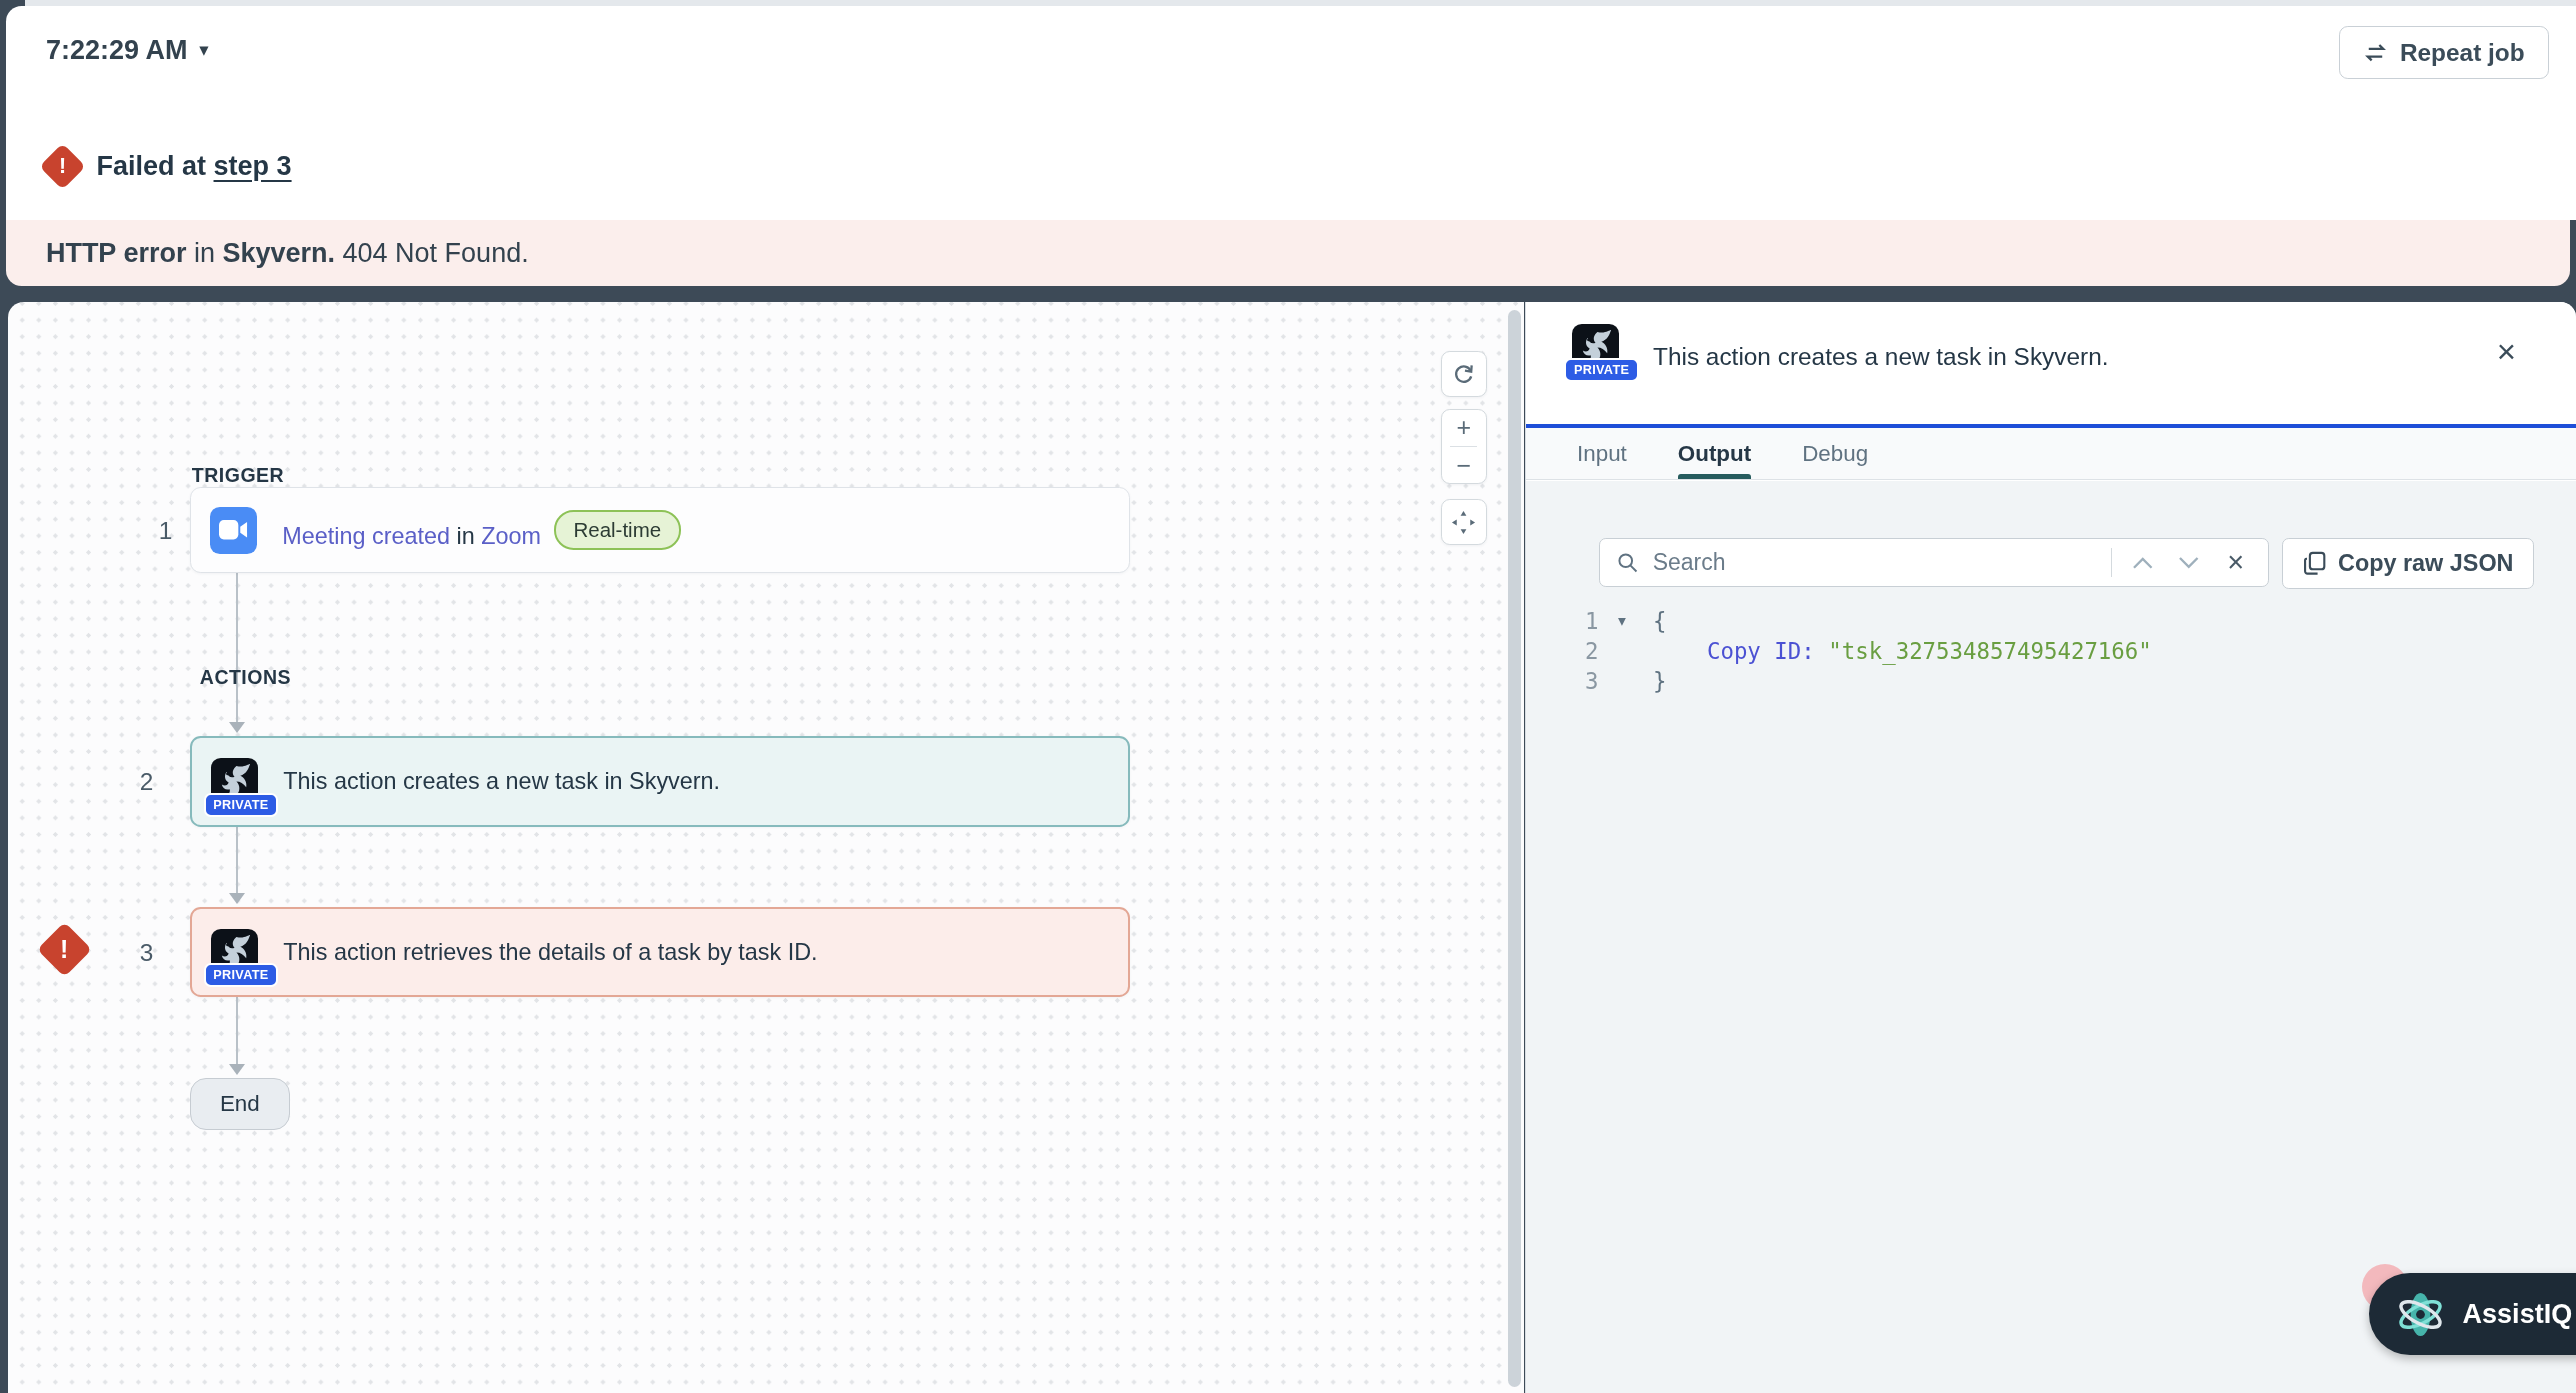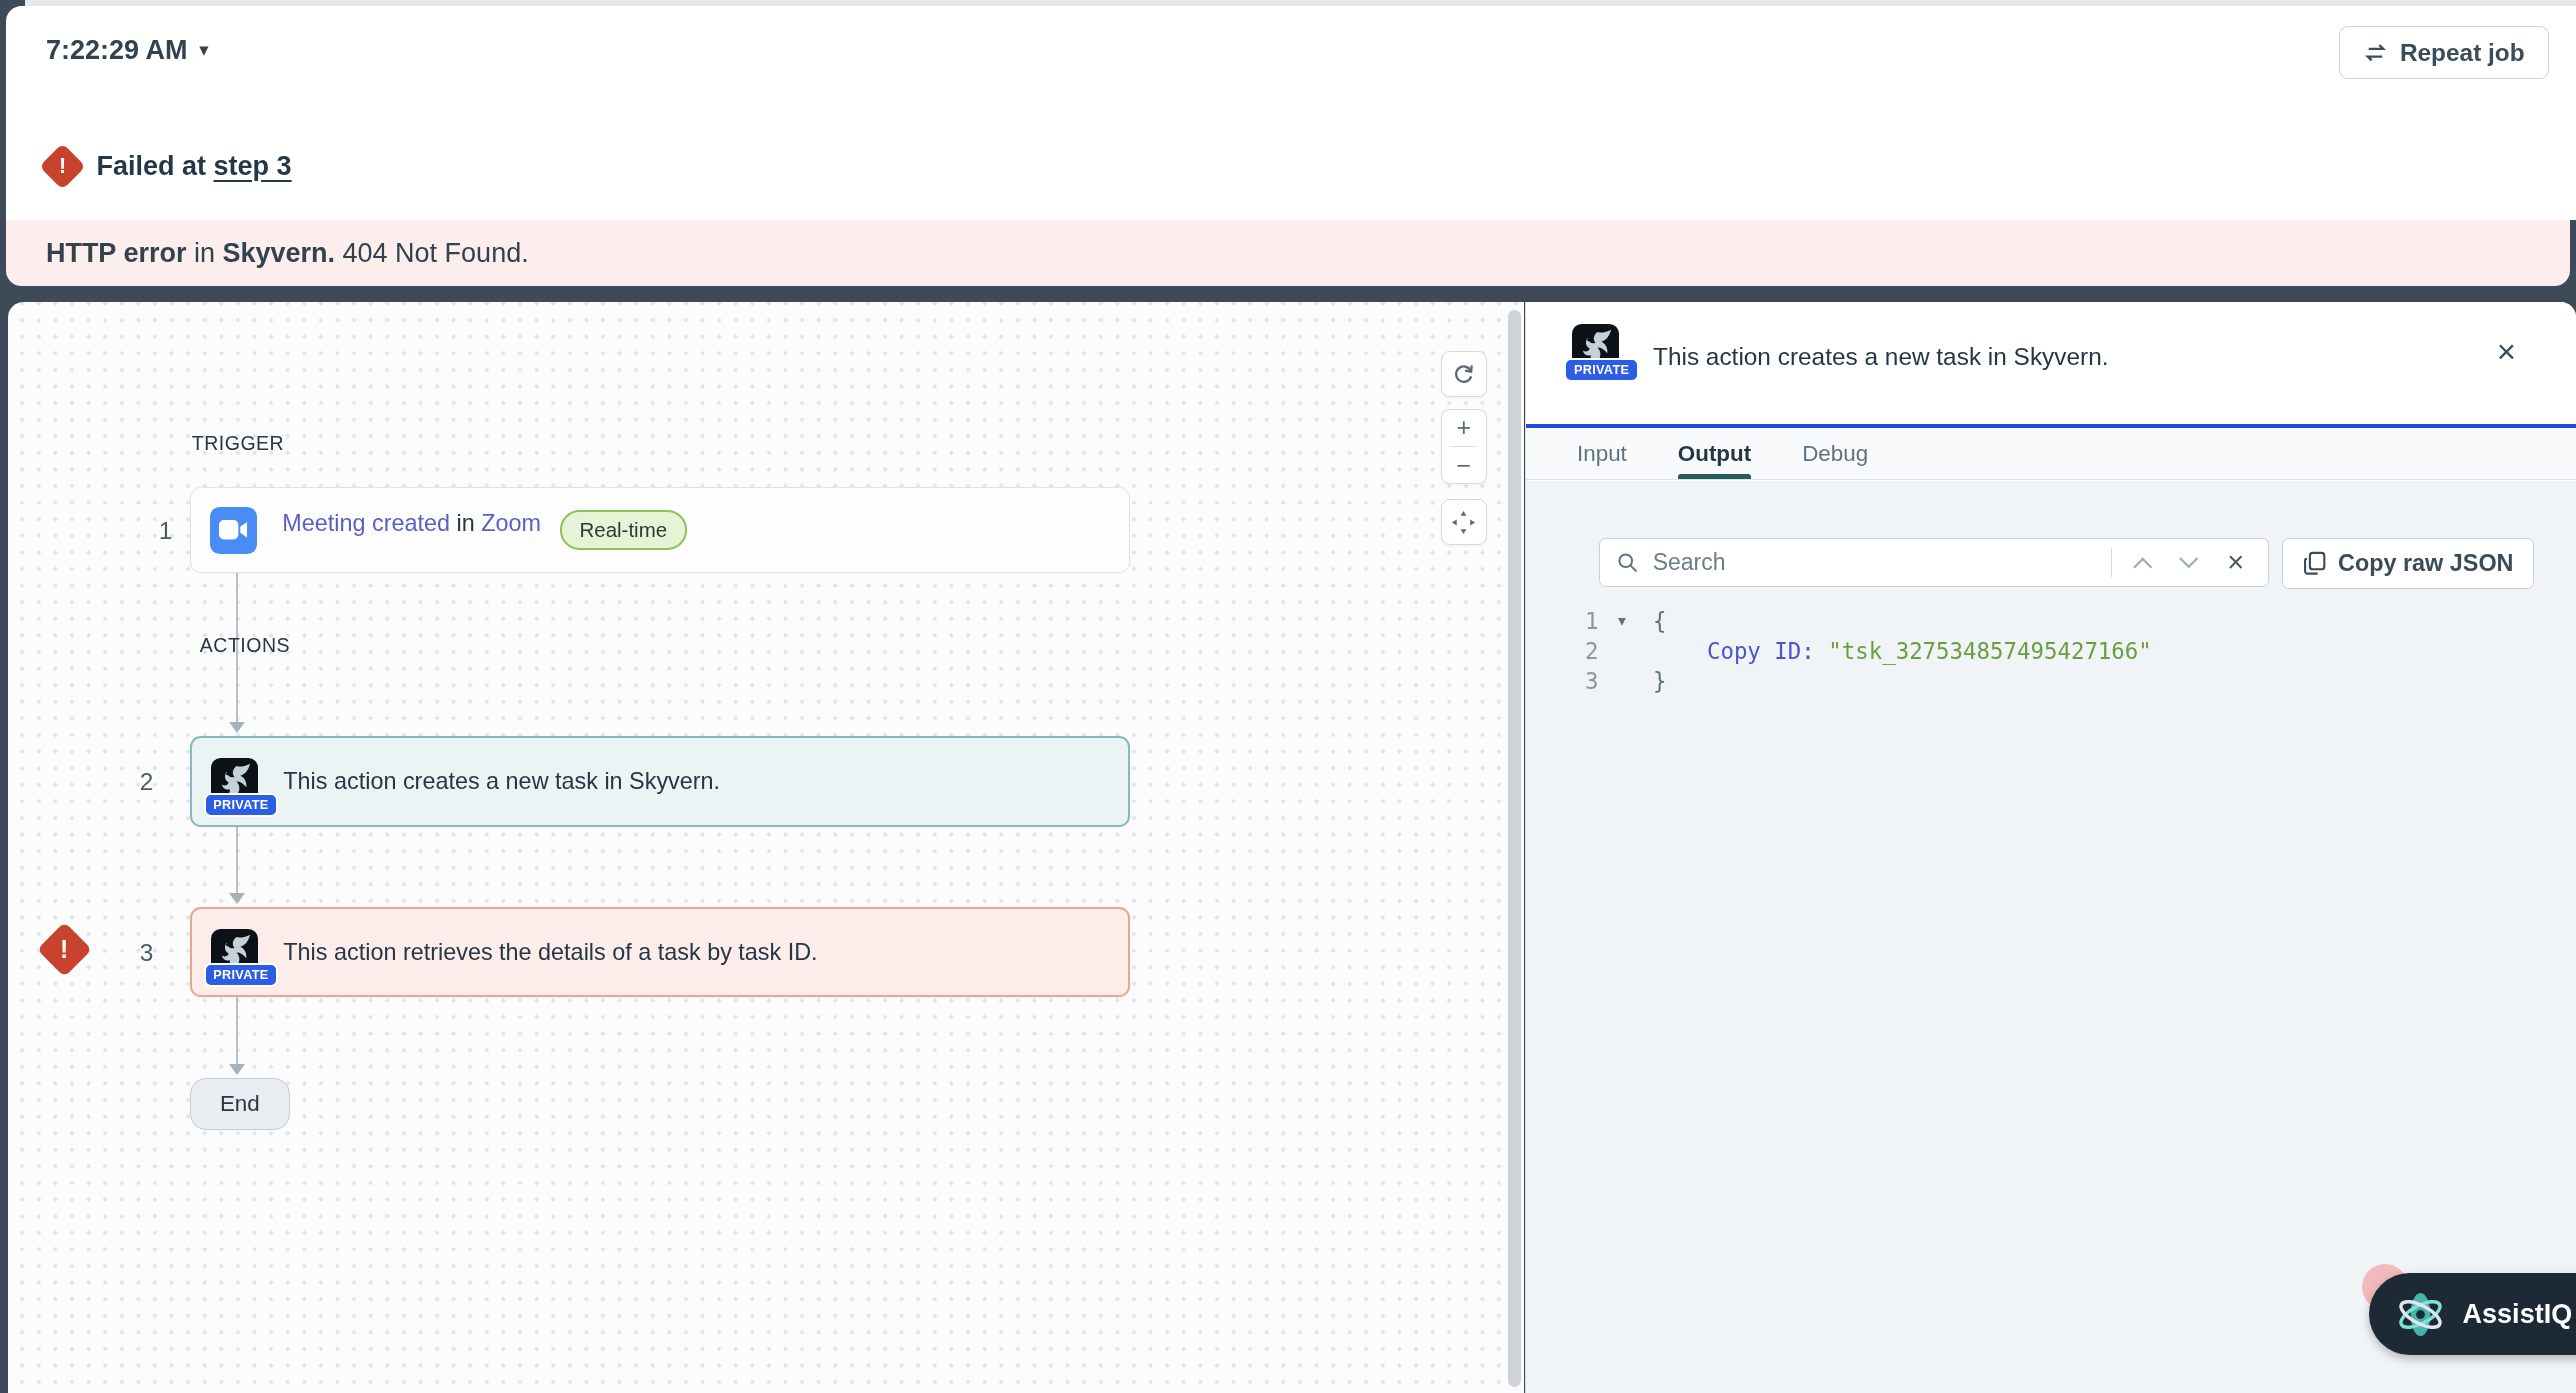--- a/index.html
+++ b/index.html
@@ -50,21 +50,21 @@
   .canvas {
     position:absolute; left:7.8px; top:302px; width:1516px; height:1091px;
     background:#fcfcfd; border-top-left-radius:15.6px; overflow:hidden;
     background-image:radial-gradient(#e2e4e7 2.1px, transparent 2.2px);
     background-size:16.6px 16.6px; background-position:5.9px 9.8px;
   }
   .canvas-scrollbar {
     position:absolute; right:2.9px; top:7.8px; bottom:5.9px; width:12.7px;
     background:#ccd3d9; border-radius:6.8px;
   }
-  .section-label { position:absolute; font-size:19.5px; font-weight:normal; letter-spacing:0.5px; color:#253746; }
+  .section-label { position:absolute; font-size:19.5px; font-weight:bold; letter-spacing:0.5px; color:#253746;margin-top:32px; }
   .connector { position:absolute; width:2px; background:#b9c1c8; left:228px; }
   .arrowhead {
     position:absolute; left:221px; width:0; height:0;
     border-left:8.8px solid transparent; border-right:8.8px solid transparent;
     border-top:11.7px solid #a9b2ba;
   }
   .step-num { position:absolute; font-size:24.4px; color:#4a5b68; }
   .step-card {
     position:absolute; left:182px; width:940px; border-radius:10.7px;
     display:flex; align-items:center; padding:0 19.5px; gap:25px;
@@ -74,21 +74,21 @@
   .step-card.selected { background:#eaf4f4; border:2px solid #86babc; }
   .step-card.error   { background:#fcedea; border:2px solid #e3a795; }
   .app-icon { position:relative; width:47px; height:47px; border-radius:9.8px; flex:0 0 auto; }
   .app-icon.zoom { background:#4a8cf5; display:flex; align-items:center; justify-content:center; }
   .app-icon.skyvern { background:#0c1118; display:flex; align-items:center; justify-content:center; }
   .private-badge {
     position:absolute; left:-7.8px; bottom:-11.7px;
     background:#2d5ce5; color:#fff; font-size:12.7px; font-weight:bold; letter-spacing:0.3px;
     padding:2.9px 7.8px; border-radius:6.8px; border:2px solid #fff;
   }
-  .step-title { font-size:23.4px; color:#253746; display:flex; align-items:flex-start; gap:9px; white-space:nowrap; }
+  .step-title { font-size:23.4px; color:#253746; display:flex; align-items:flex-end; gap:3px; white-space:nowrap; }
   .t-link { color:#5a5fc7; }
   .rt-badge {
     margin-left:9.8px; background:#e6f3d6; border:2px solid #8dc257; border-radius:19.5px;
     padding:5.9px 17.6px; font-size:20.5px; color:#2c3c34;
   }
   .end-node {
     position:absolute; left:182px; width:100px; height:52px; border-radius:16px;
     background:#e9edf1; border:1px solid #c6ccd2;
     display:flex; align-items:center; justify-content:center;
     font-size:22.4px; color:#253746;

